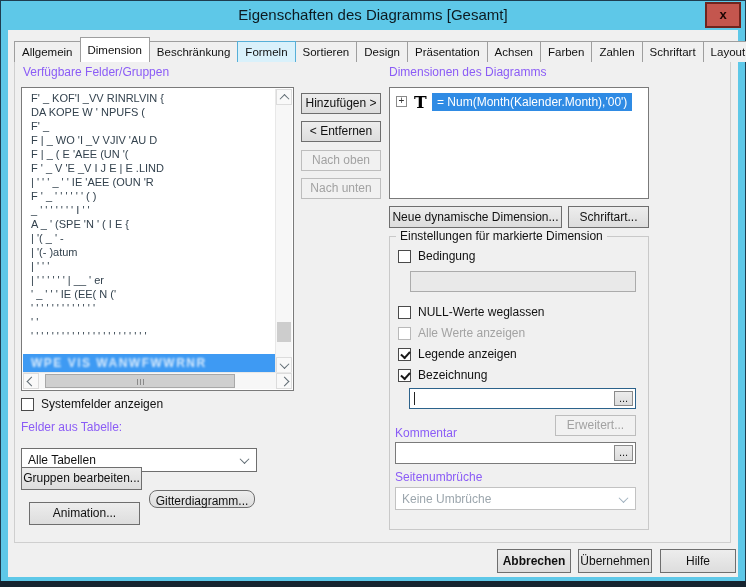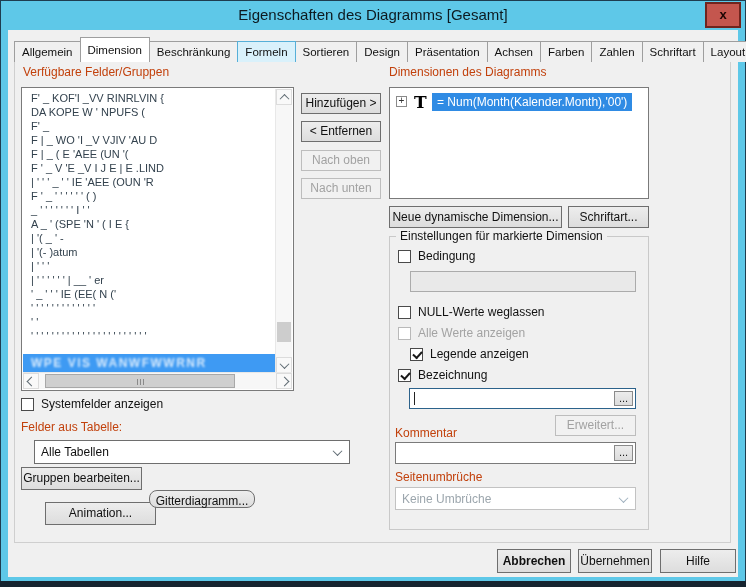--- a/index.html
+++ b/index.html
@@ -15,21 +15,21 @@
             color:#1c0503;font-weight:bold;font-size:13px;line-height:21px;text-align:center;cursor:default;}
   
   .content{left:8px;top:30px;width:730px;height:547px;background:#F0F0F0;}
   .tabs{left:6px;top:7px;height:23px;white-space:nowrap;z-index:3;}
   .tab{display:inline-block;vertical-align:bottom;height:20px;line-height:20px;padding:0 7px;
        font-size:11.5px;background:#F0F0F0;border:1px solid #9E9E9E;border-bottom:none;
        margin-right:-1px;position:relative;}
   .tab.active{height:24px;line-height:24px;background:#FFFFFF;z-index:4;}
   .tab.hover{background:#D9F1FB;border-color:#56AFD8;z-index:2;}
   .page{left:6px;top:29px;width:717px;height:484px;border:1px solid #CFCFCF;background:#F0F0F0;}
-  .lbl{position:absolute;white-space:nowrap;font-size:12px;color:#c2410c;}
+  .lbl{position:absolute;white-space:nowrap;font-size:12px;color:#8b5cf6;}
   .btn{position:absolute;box-sizing:border-box;background:linear-gradient(#EDEDED,#DDDDDD);
        border:1px solid #6E6E6E;font-size:12px;color:#111;text-align:center;cursor:default;}
   .btn.dis{background:#F1F1F1;border-color:#BDBDBD;color:#A2A2A2;}
   .btn.focus{border:2px solid #2E5F8A;}
   
   .listbox{background:#FFFFFF;border:1px solid #7A7A7A;}
   .rows{position:absolute;left:1px;top:3px;right:18px;height:262px;overflow:hidden;}
   .lrow{height:14px;line-height:14px;font-size:11px;padding-left:8px;color:#33424E;
         filter:blur(0.5px);white-space:nowrap;overflow:hidden;}
   .selrow{position:absolute;left:1px;right:18px;top:266px;height:18px;background:#3E9AF3;
@@ -141,28 +141,28 @@
         </div>
       </div>
 
       <div class="cbrow" style="left:6px;top:337px;">
         <span class="cb"></span>
         <span class="txt">Systemfelder anzeigen</span>
       </div>
 
       <div class="lbl" style="left:6px;top:360px;">Felder aus Tabelle:</div>
 
-      <div class="select" style="left:6px;top:380px;width:316px;height:24px;margin-left:13px;">
+      <div class="select" style="left:6px;top:388px;width:236px;height:24px;">
         <span>Alle Tabellen</span>
         <span class="chvwrap"><span class="chv down"></span></span>
       </div>
 
       <div class="btn" style="left:6px;top:407px;width:121px;height:23px;line-height:21px;">Gruppen bearbeiten...</div>
 
-      <div class="btn" style="left:30px;top:442px;width:111px;height:23px;line-height:21px;">Animation...</div>
+      <div class="btn" style="left:14px;top:442px;width:111px;height:23px;line-height:21px;">Animation...</div>
       <div class="btn" style="left:134px;top:430px;width:106px;height:18px;line-height:21px;border-radius:8px;">Gitterdiagramm...</div>
 
       <div class="btn" style="left:286px;top:33px;width:80px;height:21px;line-height:19px;">Hinzufügen &gt;</div>
       <div class="btn" style="left:286px;top:61px;width:80px;height:21px;line-height:19px;">&lt; Entfernen</div>
       <div class="btn dis" style="left:286px;top:90px;width:80px;height:21px;line-height:19px;">Nach oben</div>
       <div class="btn dis" style="left:286px;top:118px;width:80px;height:21px;line-height:19px;">Nach unten</div>
 
       <div class="lbl" style="left:374px;top:5px;">Dimensionen des Diagramms</div>
 
       <div class="abs listbox" style="left:374px;top:27px;width:260px;height:112px;background:#fff;">
@@ -190,21 +190,21 @@
         <div class="cbrow" style="left:8px;top:68px;">
           <span class="cb"></span>
           <span class="txt">NULL-Werte weglassen</span>
         </div>
 
         <div class="cbrow dis" style="left:8px;top:89px;">
           <span class="cb disbox"></span>
           <span class="txt">Alle Werte anzeigen</span>
         </div>
 
-        <div class="cbrow" style="left:20px;top:110px;">
+        <div class="cbrow" style="left:8px;top:110px;">
           <span class="cb on"></span>
           <span class="txt">Legende anzeigen</span>
         </div>
 
         <div class="cbrow" style="left:8px;top:131px;">
           <span class="cb on"></span>
           <span class="txt">Bezeichnung</span>
         </div>
 
         <div class="input focus" style="left:19px;top:151px;width:227px;height:21px;">

